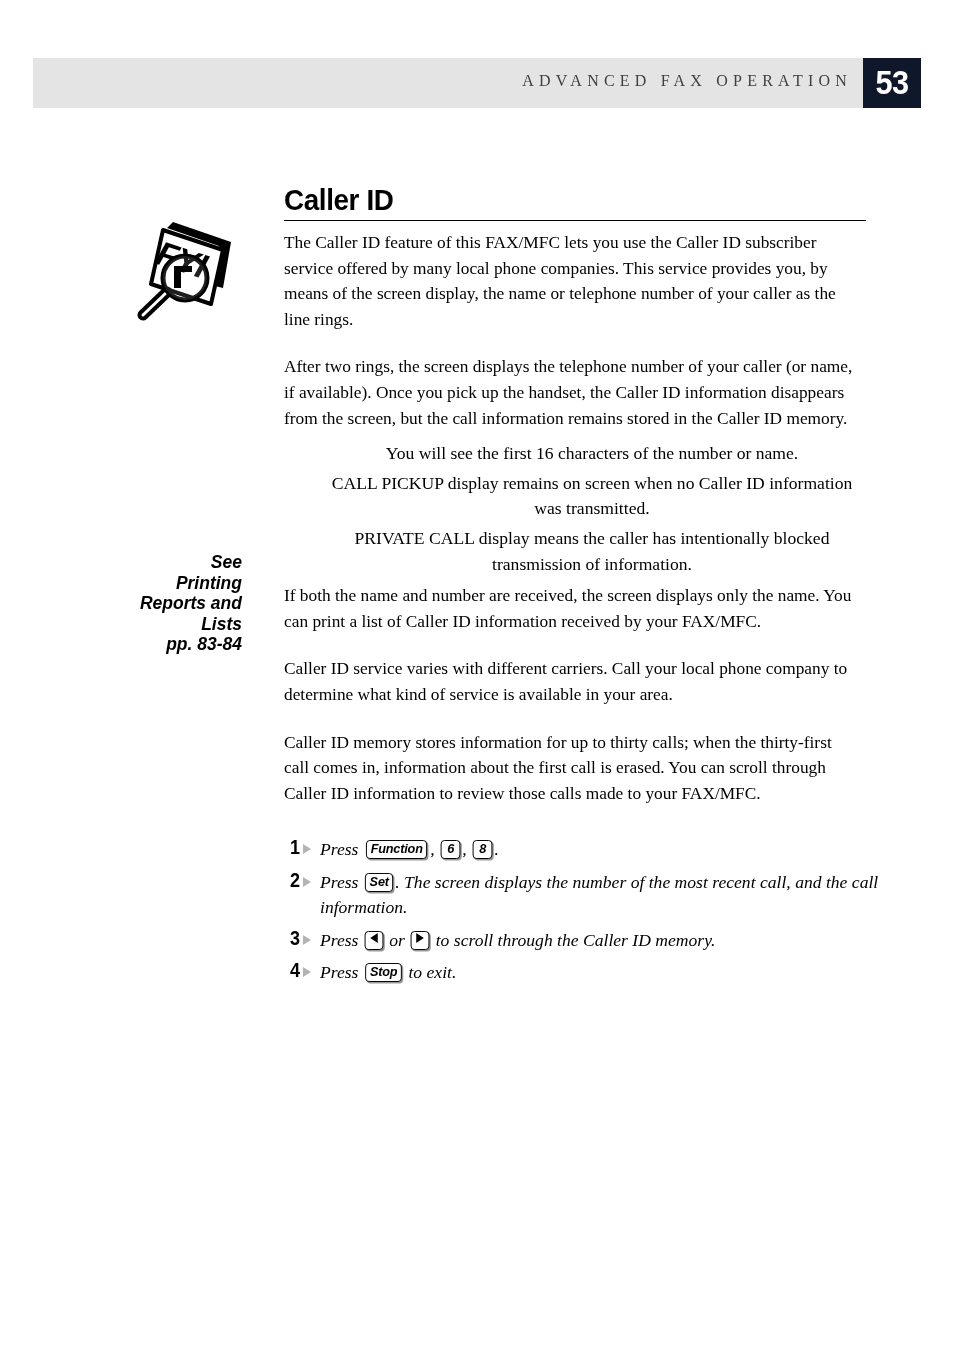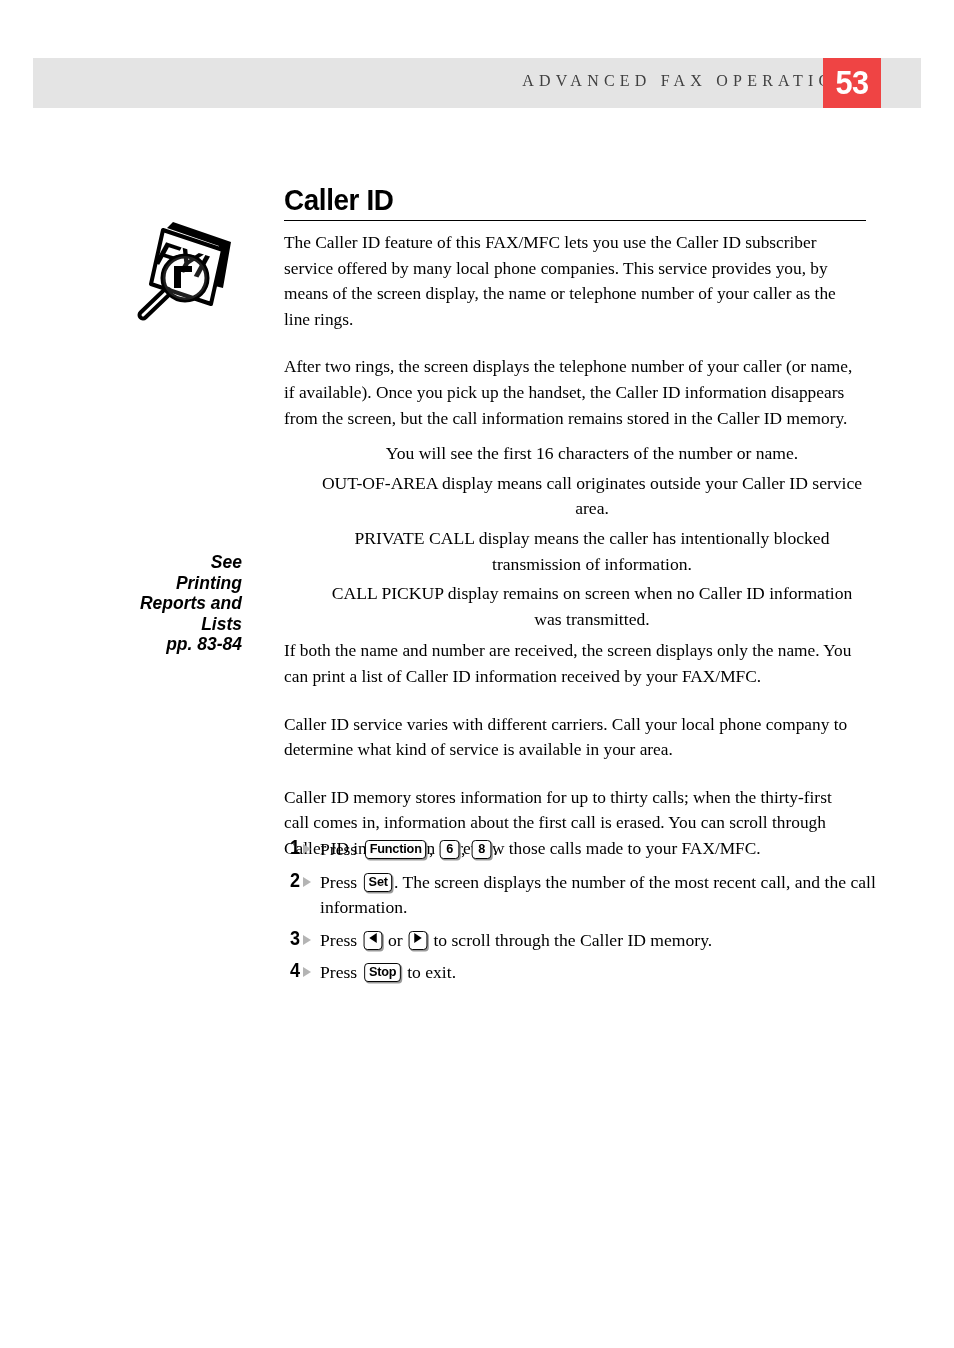--- a/index.html
+++ b/index.html
@@ -30,25 +30,25 @@
     right: 102px;
     top: 72px;
     font-family: "Liberation Serif", serif;
     font-size: 16px;
     letter-spacing: 5.2px;
     color: #404040;
     white-space: nowrap;
   }
   .page-badge {
     position: absolute;
-    left: 823px;
+    left: 863px;
     top: 58px;
     width: 58px;
     height: 50px;
-    background: #ef4444;
+    background: #0f172a;
   }
   .page-badge-num {
     position: absolute;
     left: 0;
     top: 0;
     width: 58px;
     height: 50px;
     display: flex;
     align-items: center;
     justify-content: center;
@@ -165,20 +165,21 @@
     width: 0;
     height: 0;
     border-top: 5px solid transparent;
     border-bottom: 5px solid transparent;
     border-left: 8px solid #b4b4b4;
   }
   .step-body {
     font-size: 17.6px;
     line-height: 25.6px;
     padding-top: 1px;
+    font-style: italic;
   }
 
   
   .key {
     display: inline-block;
     border: 1.4px solid #000;
     border-radius: 4px;
     padding: 0px 4px 1px 4px;
     margin: 0 1px;
     font-family: "Liberation Sans Narrow", "Liberation Sans", sans-serif;
@@ -253,23 +254,22 @@
   <p class="body-text">The Caller ID feature of this FAX/MFC lets you use the Caller ID subscriber service offered by many local phone companies.   This service provides you, by means of the screen display,  the name or telephone number of your caller as the line rings.</p>
 
   <div class="para-gap"></div>
 
   <p class="body-text">After two rings, the screen displays the telephone number of your caller (or name, if available).  Once you pick up the  handset, the Caller ID information disappears from the screen, but the call information remains stored in the Caller ID memory.</p>
 
   <div style="height:10px"></div>
 
   <div class="indent-block">
     <p class="indent-item">You will see the first 16 characters of the number or name.</p>
-    <p class="indent-item">OUT-OF-AREA display means call originates outside your Caller ID service area.</p>
+    <p class="indent-item">CALL PICKUP display remains on screen when no Caller ID information was transmitted.</p>
     <p class="indent-item">PRIVATE CALL display means the caller has intentionally blocked transmission of information.</p>
-    <p class="indent-item">CALL PICKUP display remains on screen when no Caller ID information was transmitted.</p>
   </div>
 
   <div style="height:6px"></div>
 
   <p class="body-text">If both the name and number are received, the screen displays only the name. You can print a list of Caller ID information received by your FAX/MFC.</p>
 
   <div class="para-gap"></div>
 
   <p class="body-text">Caller ID service varies with different carriers.  Call your local phone company to determine what kind of service is available in your area.</p>
 

